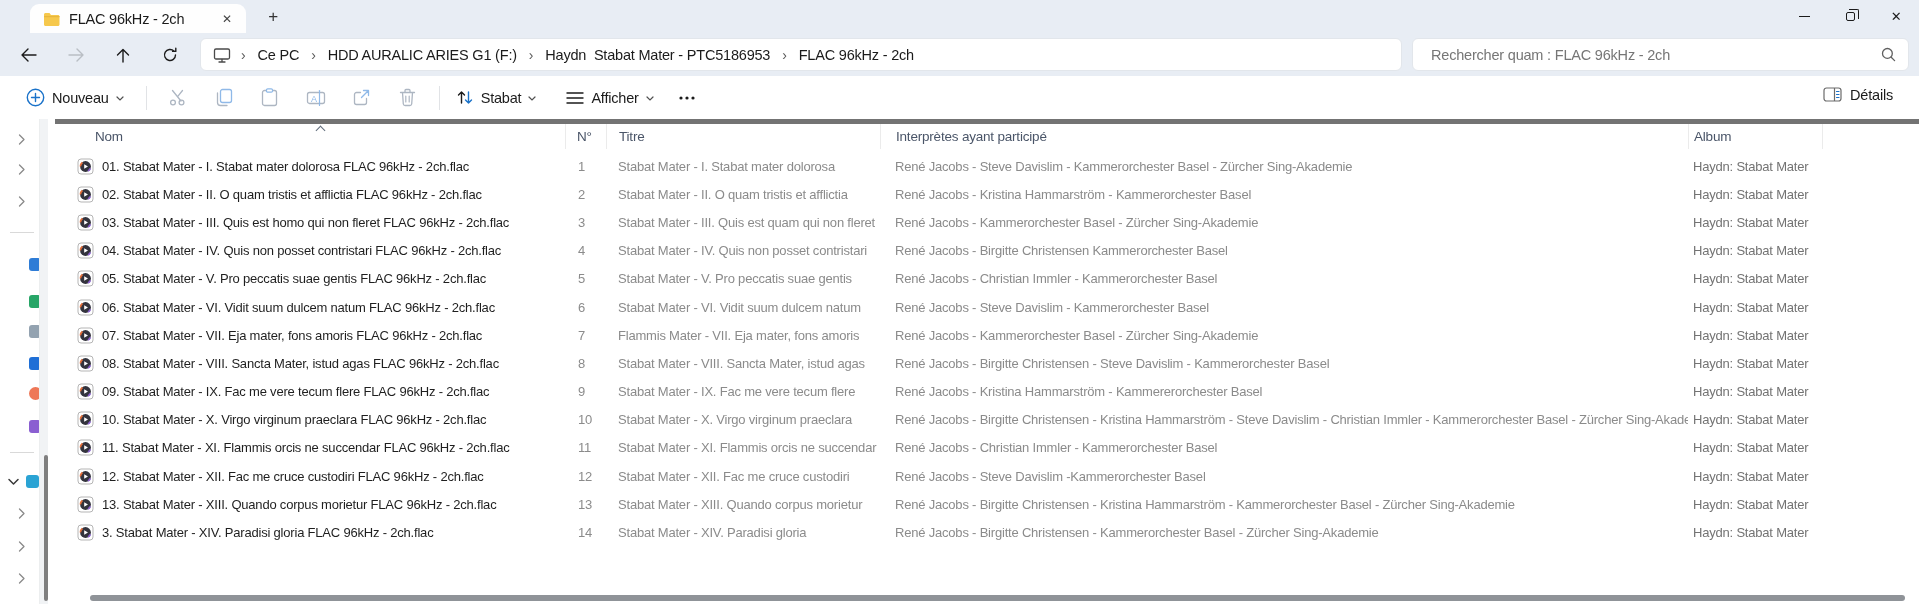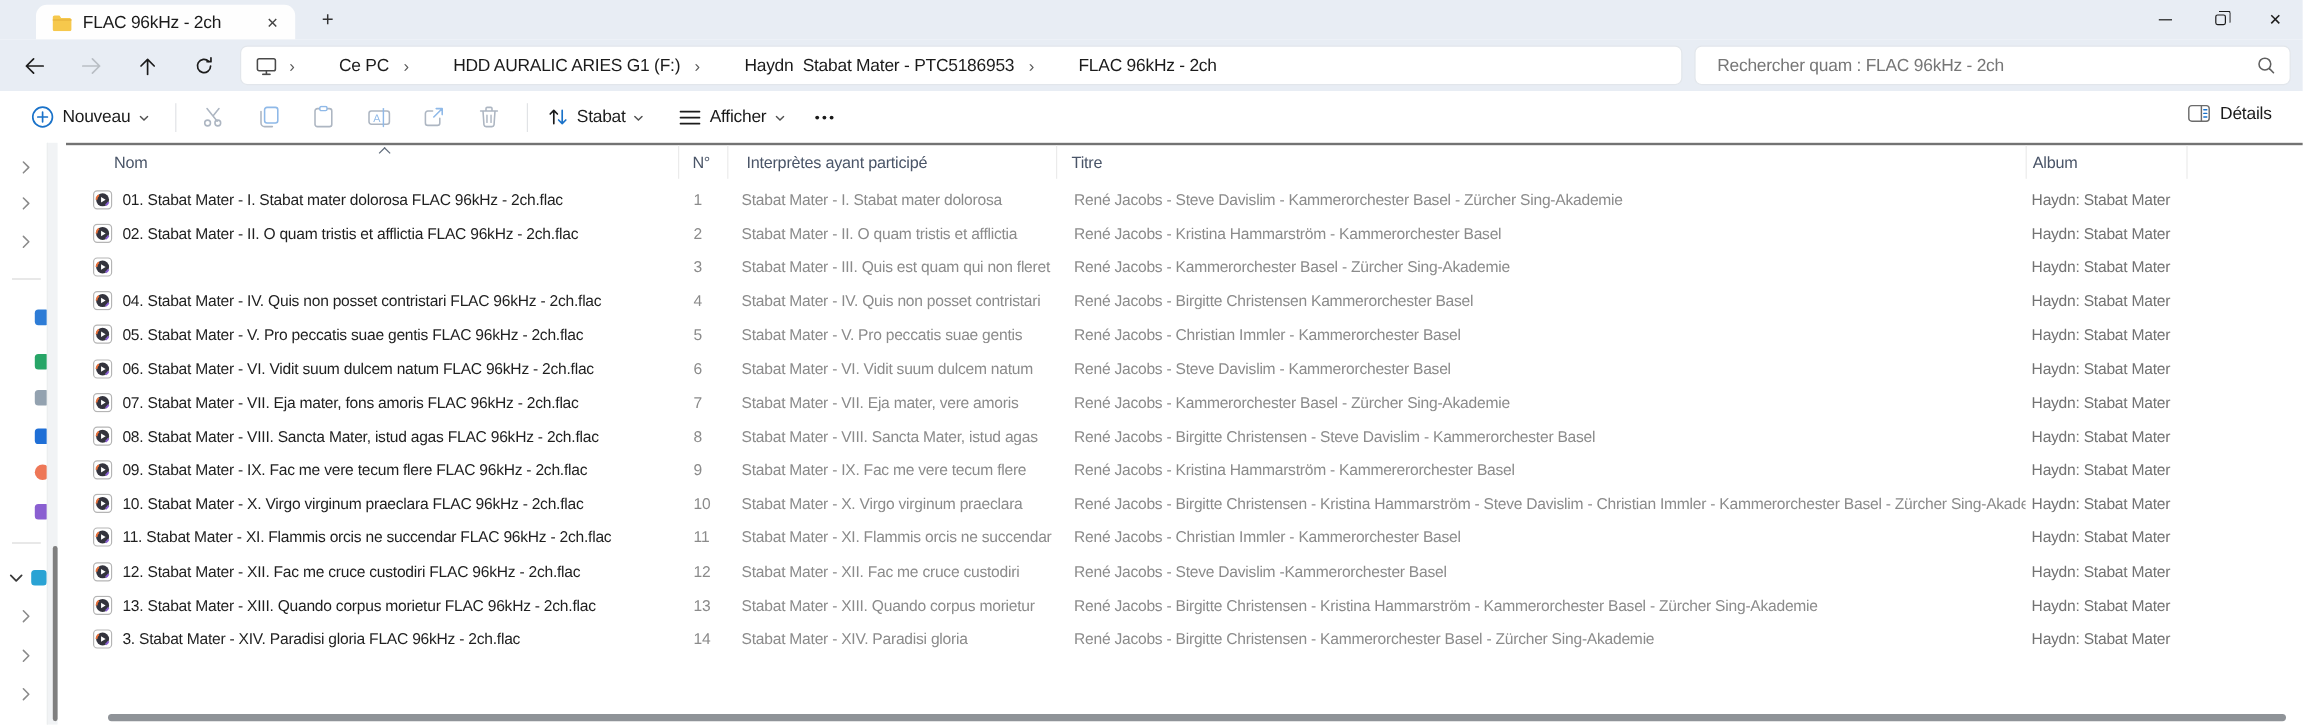--- a/index.html
+++ b/index.html
@@ -35,21 +35,21 @@
   .navbar { position:absolute; left:0; top:33px; width:1919px; height:43px; background:#e8edf4; }
   .nav-btn { position:absolute; top:7px; width:30px; height:30px; border-radius:5px;
              display:flex; align-items:center; justify-content:center; }
   .addressbar {
     position:absolute; left:200px; top:5px; width:1202px; height:33px;
     background:#fff; border:1px solid #e2e6eb; border-radius:6px;
     display:flex; align-items:center; gap:4px; padding:0 12px; font-size:14.5px; color:#1b1b1b;
   }
   .crumb { display:flex; align-items:center; gap:4px; }
   .crumb-chevron { color:#5a5a5a; font-size:14px; padding:0 6px; }
-  .crumb-label { white-space:pre; padding:2px 2px;margin-left:25px; }
+  .crumb-label { white-space:pre; padding:2px 2px; }
   .searchbar {
     position:absolute; left:1412px; top:5px; width:497px; height:33px;
     background:#fff; border:1px solid #e2e6eb; border-radius:6px;
     display:flex; align-items:center; justify-content:space-between; padding:0 12px 0 18px;
     font-size:14.5px; color:#767676;
   }
 
   
   .toolbar { position:absolute; left:0; top:76px; width:1919px; height:43px; background:#ffffff;
              display:flex; align-items:center; padding-left:18px; }
@@ -67,21 +67,21 @@
   .sb-badge { position:absolute; left:29px; width:12px; height:13px; border-radius:3px; }
   .sb-badge-circle { position:absolute; left:29px; width:13px; height:13px; border-radius:50%; }
   .sb-drive { position:absolute; left:7px; display:flex; align-items:center; gap:6px; }
   .drive-box { width:13px; height:13px; border-radius:3px; background:#2aa3d4; display:inline-block; }
   .sb-scroll-track { position:absolute; left:39px; top:0; width:9px; bottom:0; background:#f1f3f5; border-left:1px solid #eceeef; }
   .sb-scroll-thumb { position:absolute; left:44px; top:336px; width:4px; height:146px; background:#7f7f7f; border-radius:2px; }
 
   
   .content { position:absolute; left:55px; top:119px; width:1864px; bottom:0; background:#fff; }
   .grid { display:grid; grid-template-columns:510px 41px 274px 808px 134px auto; align-items:center; }
-  .header-row { height:30px; border-top:2px solid #737373; font-size:13.5px; color:#4a5568; position:relative; }
+  .header-row { height:30px; border-top:5px solid #737373; font-size:13.5px; color:#4a5568; position:relative; }
   .header-row .hcell { height:100%; display:flex; align-items:center; overflow:hidden; white-space:nowrap; }
   .hcell + .hcell { border-left:1px solid #ebebeb; }
   .h-nom { padding-left:40px; }
   .h-num { padding-left:11px; }
   .h-titre { padding-left:12px; }
   .h-interp { padding-left:15px; }
   .h-album { padding-left:5px; }
   .sort-caret { position:absolute; left:262px; top:3px; width:7px; height:7px;
                 border-left:1.4px solid #5f6b7a; border-top:1.4px solid #5f6b7a; transform:rotate(45deg); }
   .rows { position:absolute; left:0; top:33px; right:0; }
@@ -328,22 +328,22 @@
       </div>
     </div>
   <div class="sb-scroll-track"></div>
   <div class="sb-scroll-thumb"></div>
 </div>
 
 <div class="content">
   <div class="grid header-row">
     <div class="hcell h-nom">Nom</div>
     <div class="hcell h-num">N°</div>
+    <div class="hcell h-titre">Titre</div>
     <div class="hcell h-interp">Interprètes ayant participé</div>
-    <div class="hcell h-titre">Titre</div>
     <div class="hcell h-album">Album</div>
     <div class="hcell"></div>
     <div class="sort-caret"></div>
   </div>
   <div class="rows">
   <div class="grid row">
     <div class="cell name-cell">
       <span class="file-icon">
         <svg width="17" height="17" viewBox="0 0 17 17">
               <rect x="1" y="1" width="15" height="15" rx="3" fill="#ffffff" stroke="#b5b5b5" stroke-width="1"></rect>
@@ -386,20 +386,21 @@
     <div class="cell name-cell">
       <span class="file-icon">
         <svg width="17" height="17" viewBox="0 0 17 17">
               <rect x="1" y="1" width="15" height="15" rx="3" fill="#ffffff" stroke="#b5b5b5" stroke-width="1"></rect>
               <circle cx="8.5" cy="8.5" r="5.4" fill="#33333d"></circle>
               <path d="M7.2 6.2v4.6l3.8-2.3z" fill="#ffffff"></path>
               <path d="M3.4 8.5a5.1 5.1 0 0 1 2-4" stroke="#e8703a" stroke-width="1.6" fill="none"></path>
               <path d="M11 13a5.1 5.1 0 0 0 2.4-2.6" stroke="#8a5fd1" stroke-width="1.6" fill="none"></path>
             </svg>
       </span>
+      <span class="fname">03. Stabat Mater - III. Quis est homo qui non fleret FLAC 96kHz - 2ch.flac</span>
     </div>
     <div class="cell num-cell">3</div>
     <div class="cell title-cell">Stabat Mater - III. Quis est quam qui non fleret</div>
     <div class="cell artists-cell">René Jacobs - Kammerorchester Basel - Zürcher Sing-Akademie</div>
     <div class="cell album-cell">Haydn: Stabat Mater</div>
     <div class="cell"></div>
   </div>
 
   <div class="grid row">
     <div class="cell name-cell">
@@ -468,21 +469,21 @@
               <rect x="1" y="1" width="15" height="15" rx="3" fill="#ffffff" stroke="#b5b5b5" stroke-width="1"></rect>
               <circle cx="8.5" cy="8.5" r="5.4" fill="#33333d"></circle>
               <path d="M7.2 6.2v4.6l3.8-2.3z" fill="#ffffff"></path>
               <path d="M3.4 8.5a5.1 5.1 0 0 1 2-4" stroke="#e8703a" stroke-width="1.6" fill="none"></path>
               <path d="M11 13a5.1 5.1 0 0 0 2.4-2.6" stroke="#8a5fd1" stroke-width="1.6" fill="none"></path>
             </svg>
       </span>
       <span class="fname">07. Stabat Mater - VII. Eja mater, fons amoris FLAC 96kHz - 2ch.flac</span>
     </div>
     <div class="cell num-cell">7</div>
-    <div class="cell title-cell">Stabat Mater - VII. Eja mater, vere amoris</div>
+    <div class="cell title-cell">Flammis Mater - VII. Eja mater, fons amoris</div>
     <div class="cell artists-cell">René Jacobs - Kammerorchester Basel - Zürcher Sing-Akademie</div>
     <div class="cell album-cell">Haydn: Stabat Mater</div>
     <div class="cell"></div>
   </div>
 
   <div class="grid row">
     <div class="cell name-cell">
       <span class="file-icon">
         <svg width="17" height="17" viewBox="0 0 17 17">
               <rect x="1" y="1" width="15" height="15" rx="3" fill="#ffffff" stroke="#b5b5b5" stroke-width="1"></rect>

